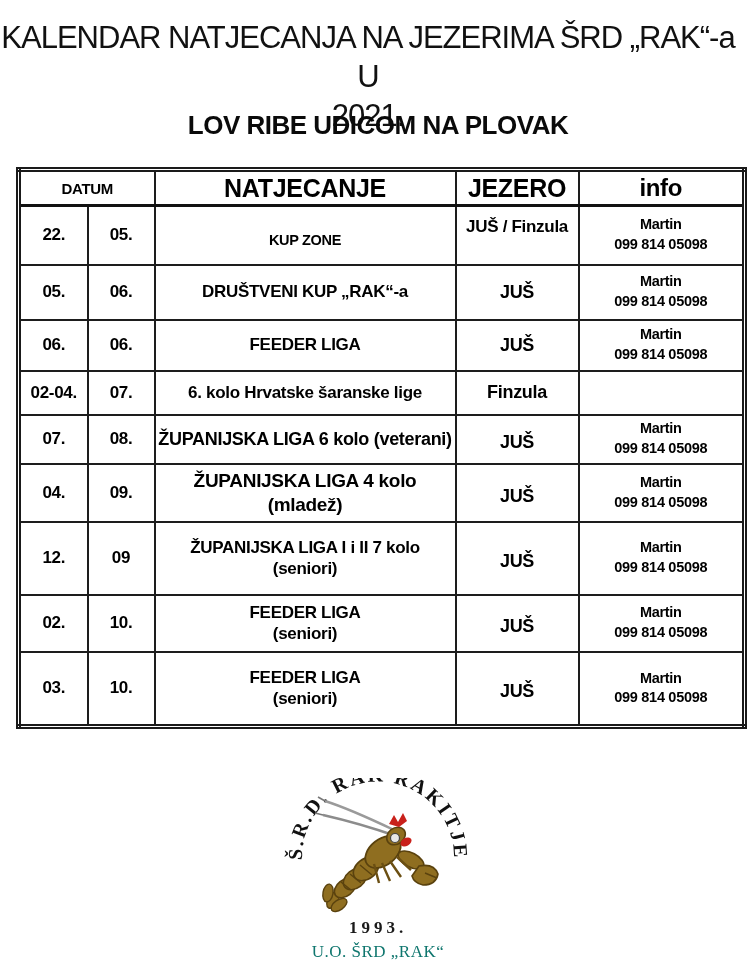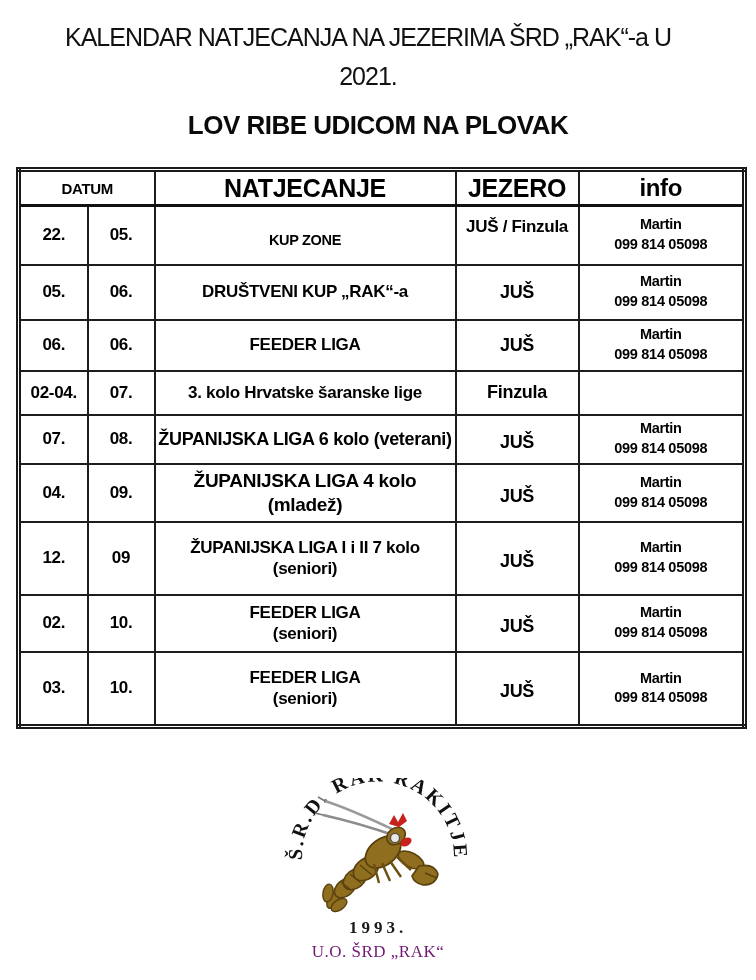--- a/index.html
+++ b/index.html
@@ -9,21 +9,21 @@
     position: relative;
     font-family: "Liberation Sans", sans-serif;
     color: #000;
     overflow: hidden;
   }
 
   
   .title-wrap {
     position: absolute; top: 18px; left: 0; width: 736px;
     text-align: center;
-    font-size: 25px; line-height: 39px;
+    font-size: 31px; line-height: 39px;
     letter-spacing: -1px;
     font-weight: 400;
     color: #111;
   }
   .subtitle {
     position: absolute; top: 110px; left: 0; width: 756px;
     text-align: center;
     font-size: 26px; font-weight: 700;
     letter-spacing: -0.5px;
     color: #0a0a0a;
@@ -83,21 +83,21 @@
     width: 210px; height: 162px;
   }
 
   
   .footer {
     position: absolute; top: 942px; left: 0; width: 756px;
     text-align: center;
     font-family: "Liberation Serif", serif;
     font-size: 17px;
     letter-spacing: 0.5px;
-    color: #701a75;
+    color: #0f766e;
   }
 </style>
 </head>
 <body>
 
 <div class="title-wrap">
   <div>KALENDAR NATJECANJA NA JEZERIMA ŠRD „RAK“-a  U</div>
   <div>2021.</div>
 </div>
 
@@ -158,21 +158,21 @@
     <td class="c-info">
       <div>Martin</div>
       <div>099 814 05098</div>
     </td>
   </tr>
 
   <tr class="r4">
     <td class="c-day">02-04.</td>
     <td class="c-month">07.</td>
     <td class="c-comp">
-      <div>3. kolo Hrvatske šaranske lige</div>
+      <div>6. kolo Hrvatske šaranske lige</div>
       <div></div>
     </td>
     <td class="c-lake">Finzula</td>
     <td class="c-info">
       <div></div>
       <div></div>
     </td>
   </tr>
 
 

